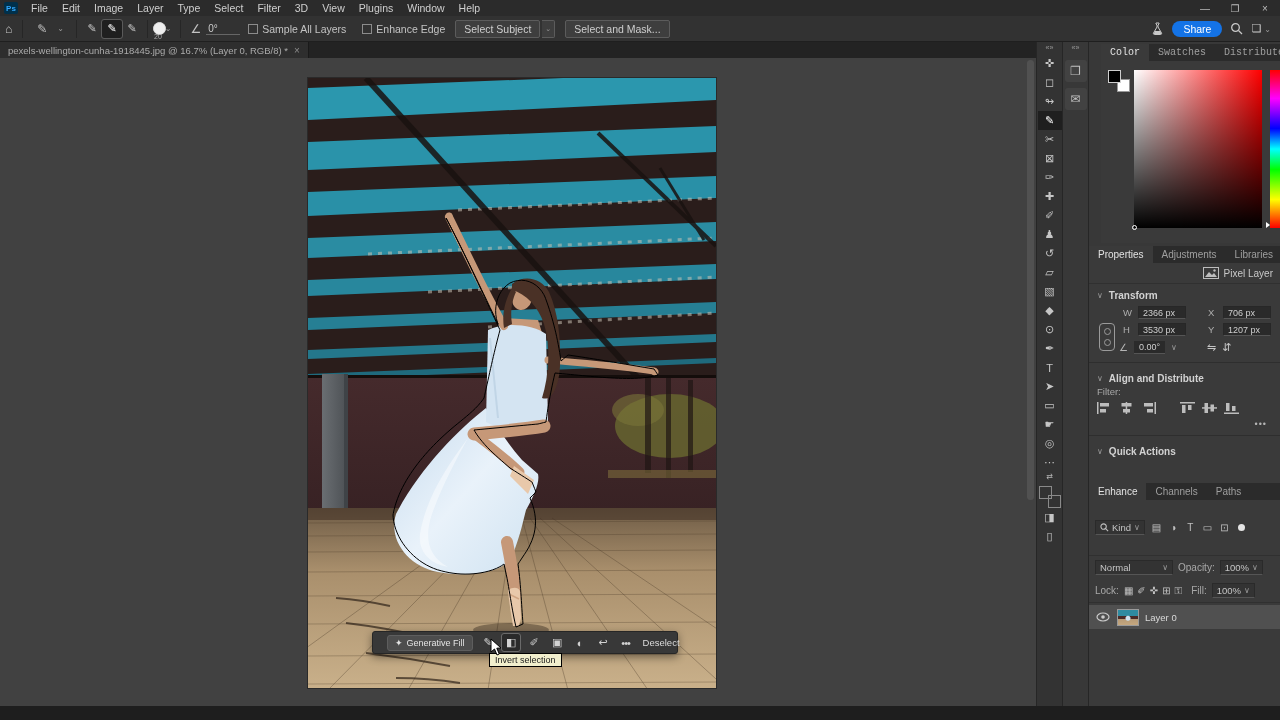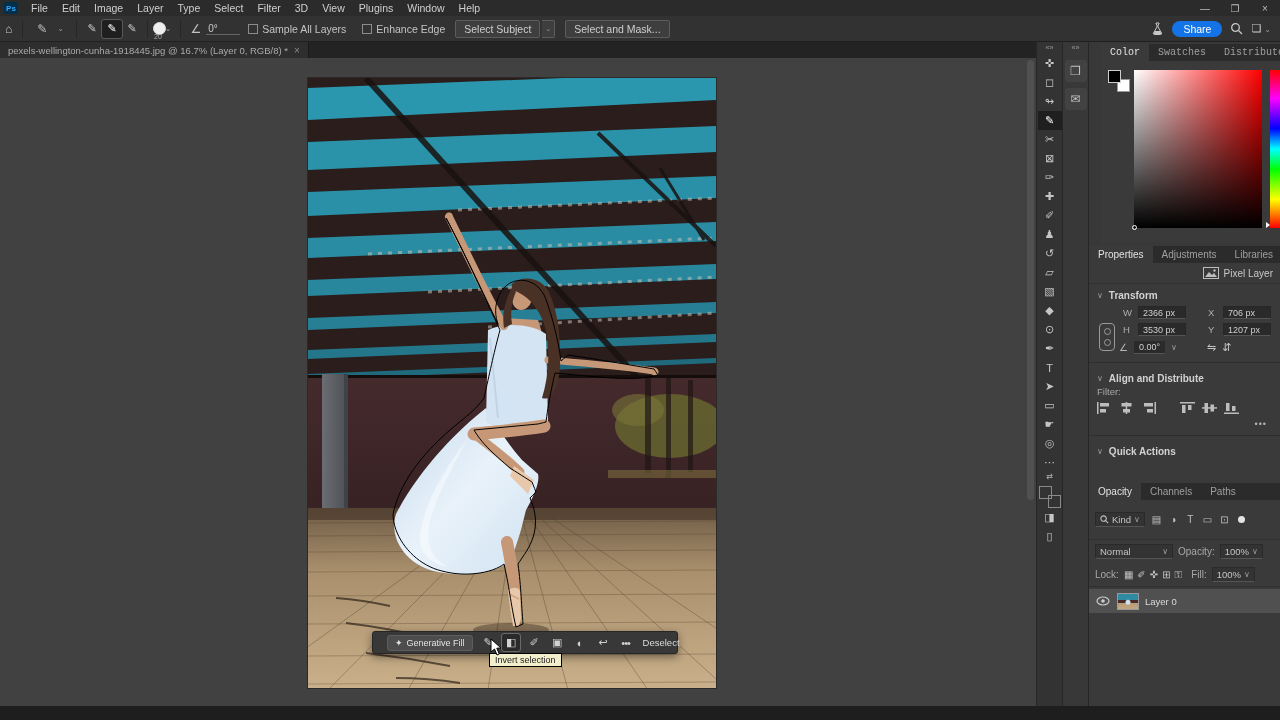--- a/index.html
+++ b/index.html
@@ -126,21 +126,21 @@
   .flip-ic { color:#c5c5c5; font-size:11px; }
   .divline { height:1px; background:#2e2e2e; margin:4px 0; }
   .align-label { padding:0 8px; color:#a8a8a8; font-size:9.5px; }
   .align-row { display:flex; gap:7px; padding:5px 8px; align-items:center; }
   .align-row .gap { width:10px; }
   .align-ic { width:15px; height:12px; fill:#bdbdbd; }
   .more-dots { text-align:right; color:#b5b5b5; padding:0 14px 2px; font-size:9px; letter-spacing:1px; }
 
   .layers-panel { position:absolute; top:441px; left:0; width:192px; height:223px; }
   .layers-body { background:#3a3a3a; height:206px; font-size:10px; }
-  .lfilter-row { display:flex; align-items:center; gap:4px; padding:12px 6px; border-bottom:1px solid #303030; }
+  .lfilter-row { display:flex; align-items:center; gap:4px; padding:20px 6px; border-bottom:1px solid #303030; }
   .kind-dd { display:flex; align-items:center; gap:3px; background:#333; border:1px solid #2a2a2a; border-bottom-color:#555;
     padding:1px 4px; color:#c5c5c5; font-size:9.5px; height:15px; }
   .lf-ic { width:15px; height:15px; display:flex; align-items:center; justify-content:center; color:#c0c0c0; font-size:10px; }
   .lf-dot { width:7px; height:7px; border-radius:50%; background:#e4e4e4; margin-left:2px; }
   .blend-row { display:flex; align-items:center; gap:5px; padding:4px 6px; }
   .blend-dd { display:flex; align-items:center; justify-content:space-between; width:78px; background:#333;
     border:1px solid #2a2a2a; border-bottom-color:#555; padding:1px 4px; color:#c5c5c5; font-size:9.5px; height:15px; }
   .small-dd { display:flex; align-items:center; gap:3px; background:#333; border:1px solid #2a2a2a; border-bottom-color:#555;
     padding:1px 4px; color:#c5c5c5; font-size:9.5px; height:15px; }
   .lock-row { display:flex; align-items:center; gap:5px; padding:4px 6px; border-bottom:1px solid #303030; color:#a8a8a8; }
@@ -537,21 +537,21 @@
           <div class="sec-head">
             <span class="chev">∨</span>
             <span>Quick Actions</span>
           </div>
         </div>
       </div>
 
       <div class="layers-panel">
         <div class="panel-tabs">
           <span style="display:flex;">
-              <span class="ptab active">Opacity</span>
+              <span class="ptab active">Enhance</span>
               <span class="ptab">Channels</span>
               <span class="ptab">Paths</span>
             </span>
         </div>
         <div class="layers-body">
           <div class="lfilter-row">
             <span class="kind-dd">
               <svg width="9" height="9" viewBox="0 0 10 10">
                   <circle cx="4" cy="4" r="3" fill="none" stroke="#c0c0c0" stroke-width="1.2"></circle>
                   <line x1="6.3" y1="6.3" x2="9" y2="9" stroke="#c0c0c0" stroke-width="1.2"></line>

